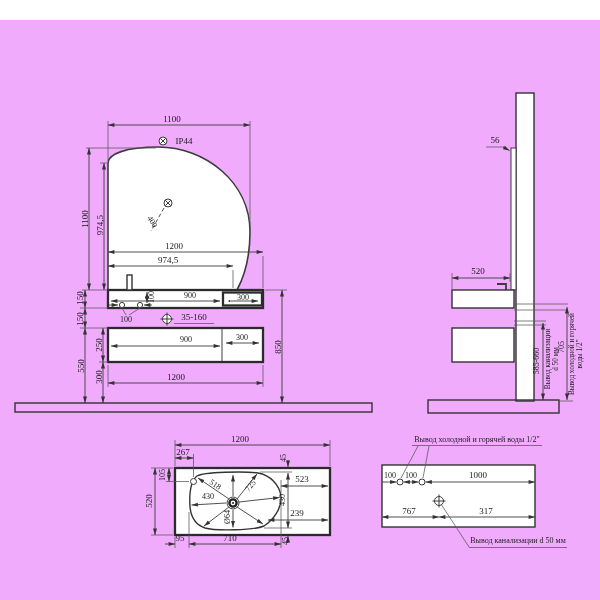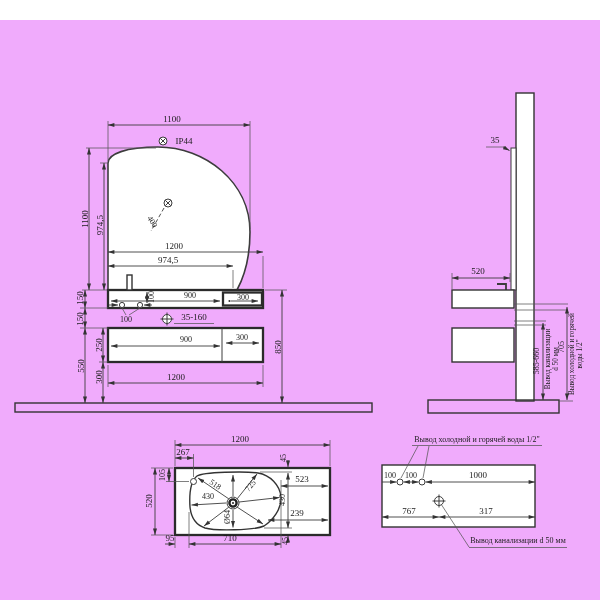--- a/index.html
+++ b/index.html
@@ -218,34 +218,34 @@
 <div class="lbl v" style="left:80px;top:278px">150</div>
 <div class="lbl v" style="left:80px;top:299px">150</div>
 <div class="lbl v" style="left:81px;top:346px">550</div>
 <div class="lbl v" style="left:99px;top:325px">250</div>
 <div class="lbl v" style="left:99px;top:357px">300</div>
 <div class="lbl v" style="left:278px;top:327px">850</div>
 <div class="lbl sm" style="left:186px;top:320px">900</div>
 <div class="lbl sm" style="left:242px;top:318px">300</div>
 <div class="lbl" style="left:176px;top:357px">1200</div>
 
-<div class="lbl" style="left:495px;top:120px">35</div>
+<div class="lbl" style="left:495px;top:120px">56</div>
 <div class="lbl" style="left:478px;top:251px">520</div>
 <div class="lbl v sm" style="left:537px;top:341px">585-660</div>
 <div class="lbl v xs" style="left:549px;top:339px">Вывод канализации</div>
 <div class="lbl v xs" style="left:557px;top:339px">d 50 мм</div>
 <div class="lbl v sm" style="left:562px;top:327px">705</div>
 <div class="lbl v xs" style="left:573px;top:334px">Вывод холодной и горячей</div>
 <div class="lbl v xs" style="left:581px;top:334px">воды 1/2"</div>
 
 <div class="lbl" style="left:240px;top:419px">1200</div>
 <div class="lbl" style="left:183px;top:432px">267</div>
 <div class="lbl v sm" style="left:163px;top:455px">105</div>
 <div class="lbl v" style="left:149px;top:481px">520</div>
-<div class="lbl" style="left:170px;top:518px">95</div>
+<div class="lbl" style="left:180px;top:518px">95</div>
 <div class="lbl" style="left:230px;top:518px">710</div>
 <div class="lbl v sm" style="left:284px;top:438px">45</div>
 <div class="lbl" style="left:302px;top:459px">523</div>
 <div class="lbl v sm" style="left:283px;top:480px">430</div>
 <div class="lbl" style="left:297px;top:493px">239</div>
 <div class="lbl v sm" style="left:286px;top:521px">45</div>
 <div class="lbl sm" style="left:215px;top:465px;transform:translate(-50%,-50%) rotate(34deg)">518</div>
 <div class="lbl sm" style="left:251px;top:466px;transform:translate(-50%,-50%) rotate(-51deg)">725</div>
 <div class="lbl sm" style="left:208px;top:477px">430</div>
 <div class="lbl v sm" style="left:228px;top:497px">Ø64</div>

